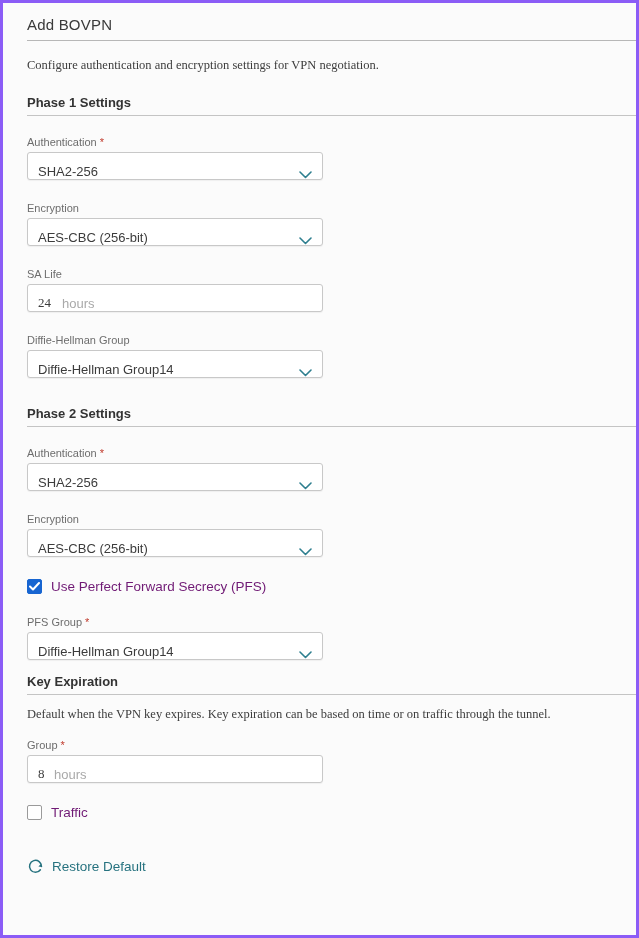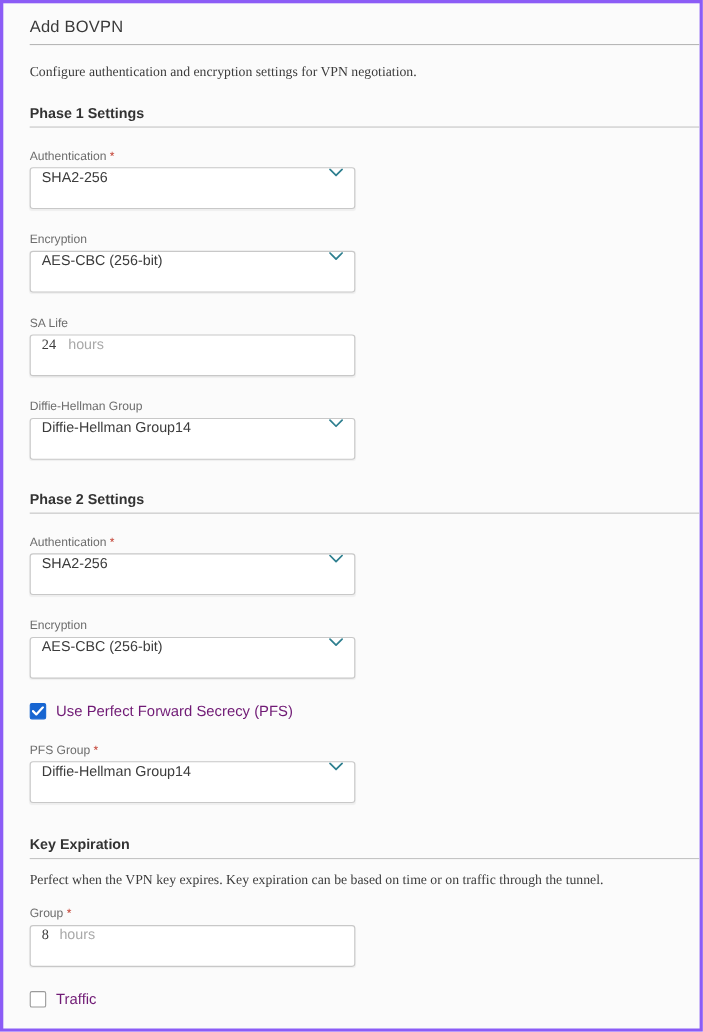--- a/index.html
+++ b/index.html
@@ -40,26 +40,26 @@
   .field { margin-top: 20px; }
   .field-label {
     font-size: 11px;
     color: #6d6d6d;
     margin-bottom: 4px;
     display: block;
   }
   .req { color: #c0392b; margin-left: 3px; font-size: 11px; }
 
   .control {
-    width: 296px; height: 38px;
+    width: 296px; height: 28px;
     background: #ffffff;
     border: 1px solid #c8c8c8;
     border-radius: 3px;
     box-shadow: 0 1px 1px rgba(0,0,0,.05);
-    display: flex; align-items: flex-start;
+    display: flex; align-items: flex-end;
     padding: 0 10px;
     font-size: 13px;
     color: #3c3c3c;
   }
   .select { justify-content: space-between; cursor: pointer; }
   .select .chevron { display: flex; align-items: center; }
 
   .text-input input {
     border: none; outline: none;
     font-family: Liberation Serif, serif;
@@ -195,24 +195,24 @@
       <div class="control select">
         <span>Diffie-Hellman Group14</span>
         <span class="chevron">
           <svg width="13" height="8" viewBox="0 0 13 8">
               <path d="M1 1 L6.5 6.5 L12 1" fill="none" stroke="#2e7f8f" stroke-width="1.6" stroke-linecap="round" stroke-linejoin="round"></path>
             </svg>
         </span>
       </div>
     </div>
 
-    <div class="section-heading" style="margin-top:30px">Key Expiration</div>
+    <div class="section-heading" style="margin-top:14px">Key Expiration</div>
     <hr class="section-divider">
 
-    <div class="desc" style="margin-top:12px">Perfect when the VPN key expires. Key expiration can be based on time or on traffic through the tunnel.</div>
+    <div class="desc" style="margin-top:12px">Default when the VPN key expires. Key expiration can be based on time or on traffic through the tunnel.</div>
 
     <div class="field" style="margin-top:17px">
       <span class="field-label"><span>Group</span><span class="req">*</span></span>
       <div class="control text-input">
         <input style="width: 16px;" value="8">
         <span class="unit">hours</span>
       </div>
     </div>
 
     <div class="checkbox-row">

